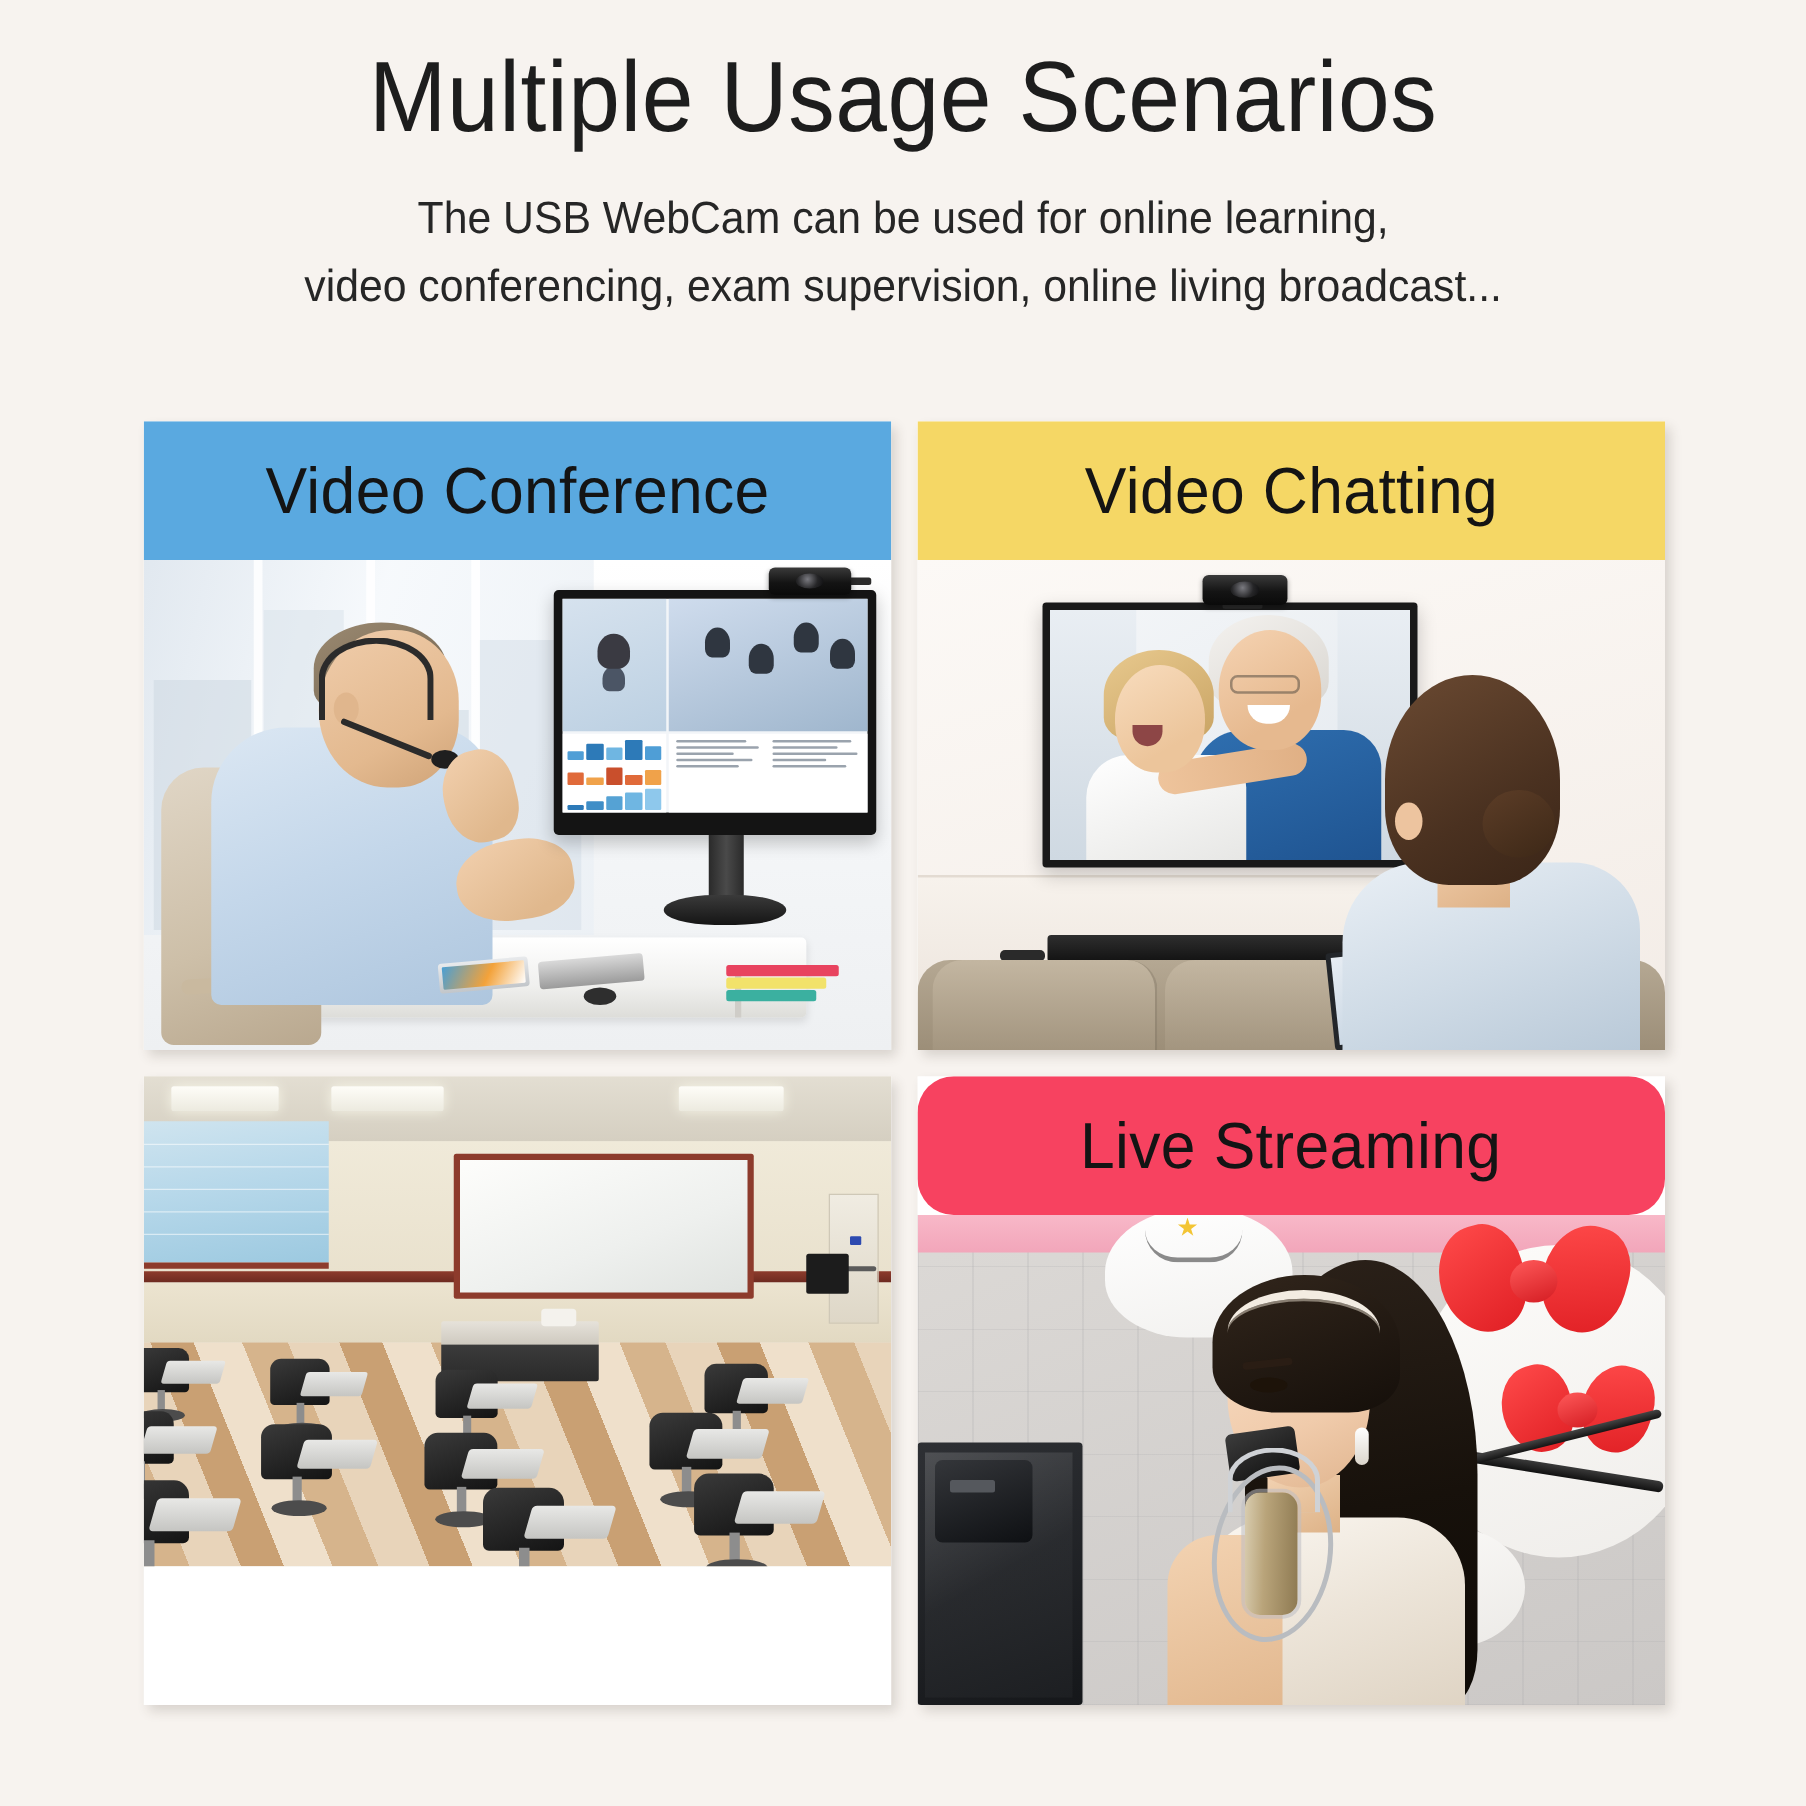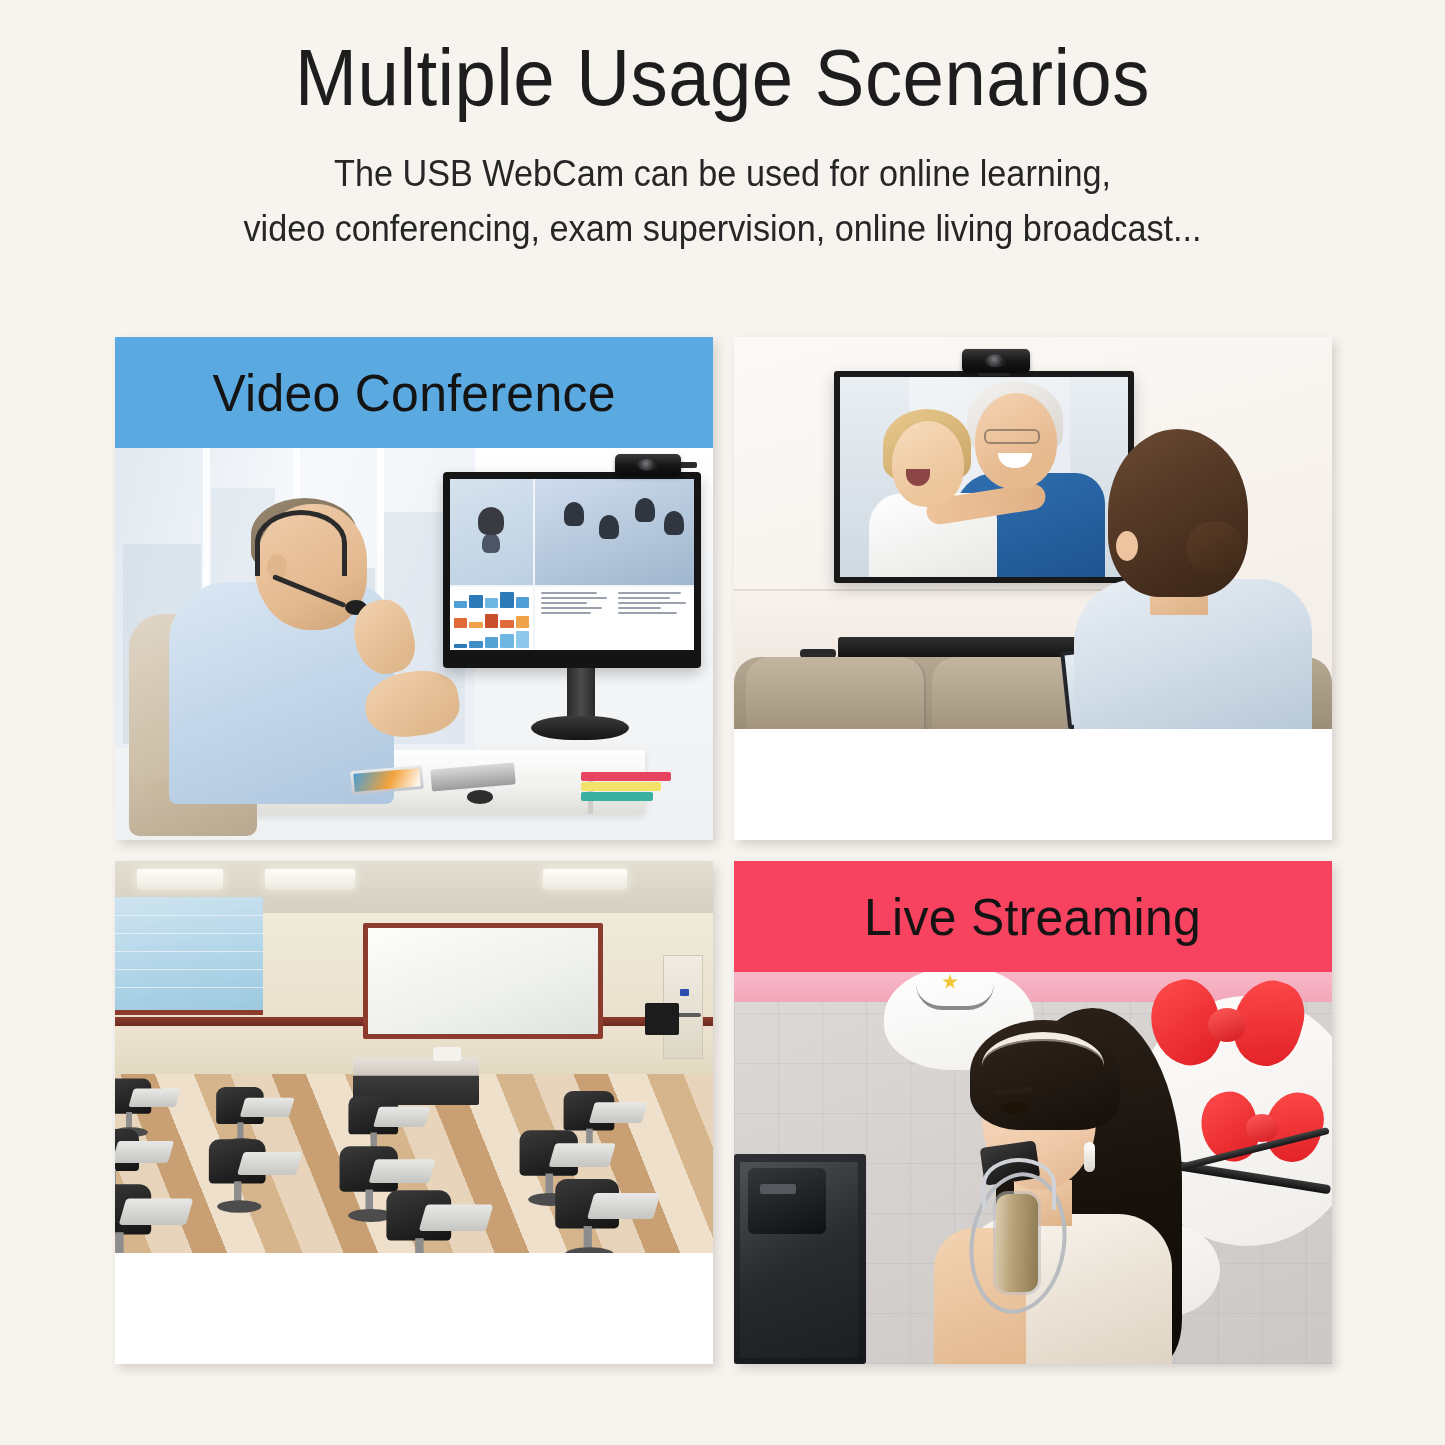--- a/index.html
+++ b/index.html
@@ -766,20 +766,23 @@
 
         <div class="conf-books">
           <i class="conf-book" style="top:0;  background:#e8435f;"></i>
           <i class="conf-book" style="top:10px; background:#f2e26a; width:80px;"></i>
           <i class="conf-book" style="top:20px; background:#3bb0a0; width:72px;"></i>
         </div>
       </div>
     </div>
 
     <div class="card">
+      <div class="card-banner" style="background:#f5d765;">
+        <span class="card-banner-label">Video Chatting</span>
+      </div>
 
       <div class="card-photo ph-chat" aria-label="Woman seated on a couch with a tablet watching a wall-mounted TV with a USB webcam on top showing a grandmother hugging a young girl">
 
         <div class="chat-wall"></div>
         <div class="chat-shelf"></div>
 
         <div class="chat-tv">
           <div class="chat-tv-screen">
             <div class="tv-bg-panel"></div>
             <div class="tv-bg-panel r"></div>
@@ -916,21 +919,21 @@
         <div class="cls-desk" style="left:448px; top:324px; transform:scale(1.18);">
           <i class="seat"></i>
             <i class="top"></i>
             <i class="post"></i>
             <i class="foot"></i>
           </div>
       </div>
     </div>
 
     <div class="card">
-      <div class="card-banner" style="background:#f74260;">
+      <div class="card-banner" style="background:#f74260;border-radius:29px;">
         <span class="card-banner-label">Live Streaming</span>
       </div>
 
       <div class="card-photo ph-live" aria-label="Young woman with long dark hair speaking into a studio condenser microphone on a boom arm with Hello Kitty plush decorations behind her">
 
         <div class="live-wall"></div>
         <div class="live-pinktop"></div>
 
         <div class="kitty-face"></div>
         <div class="kitty-ear"></div>

